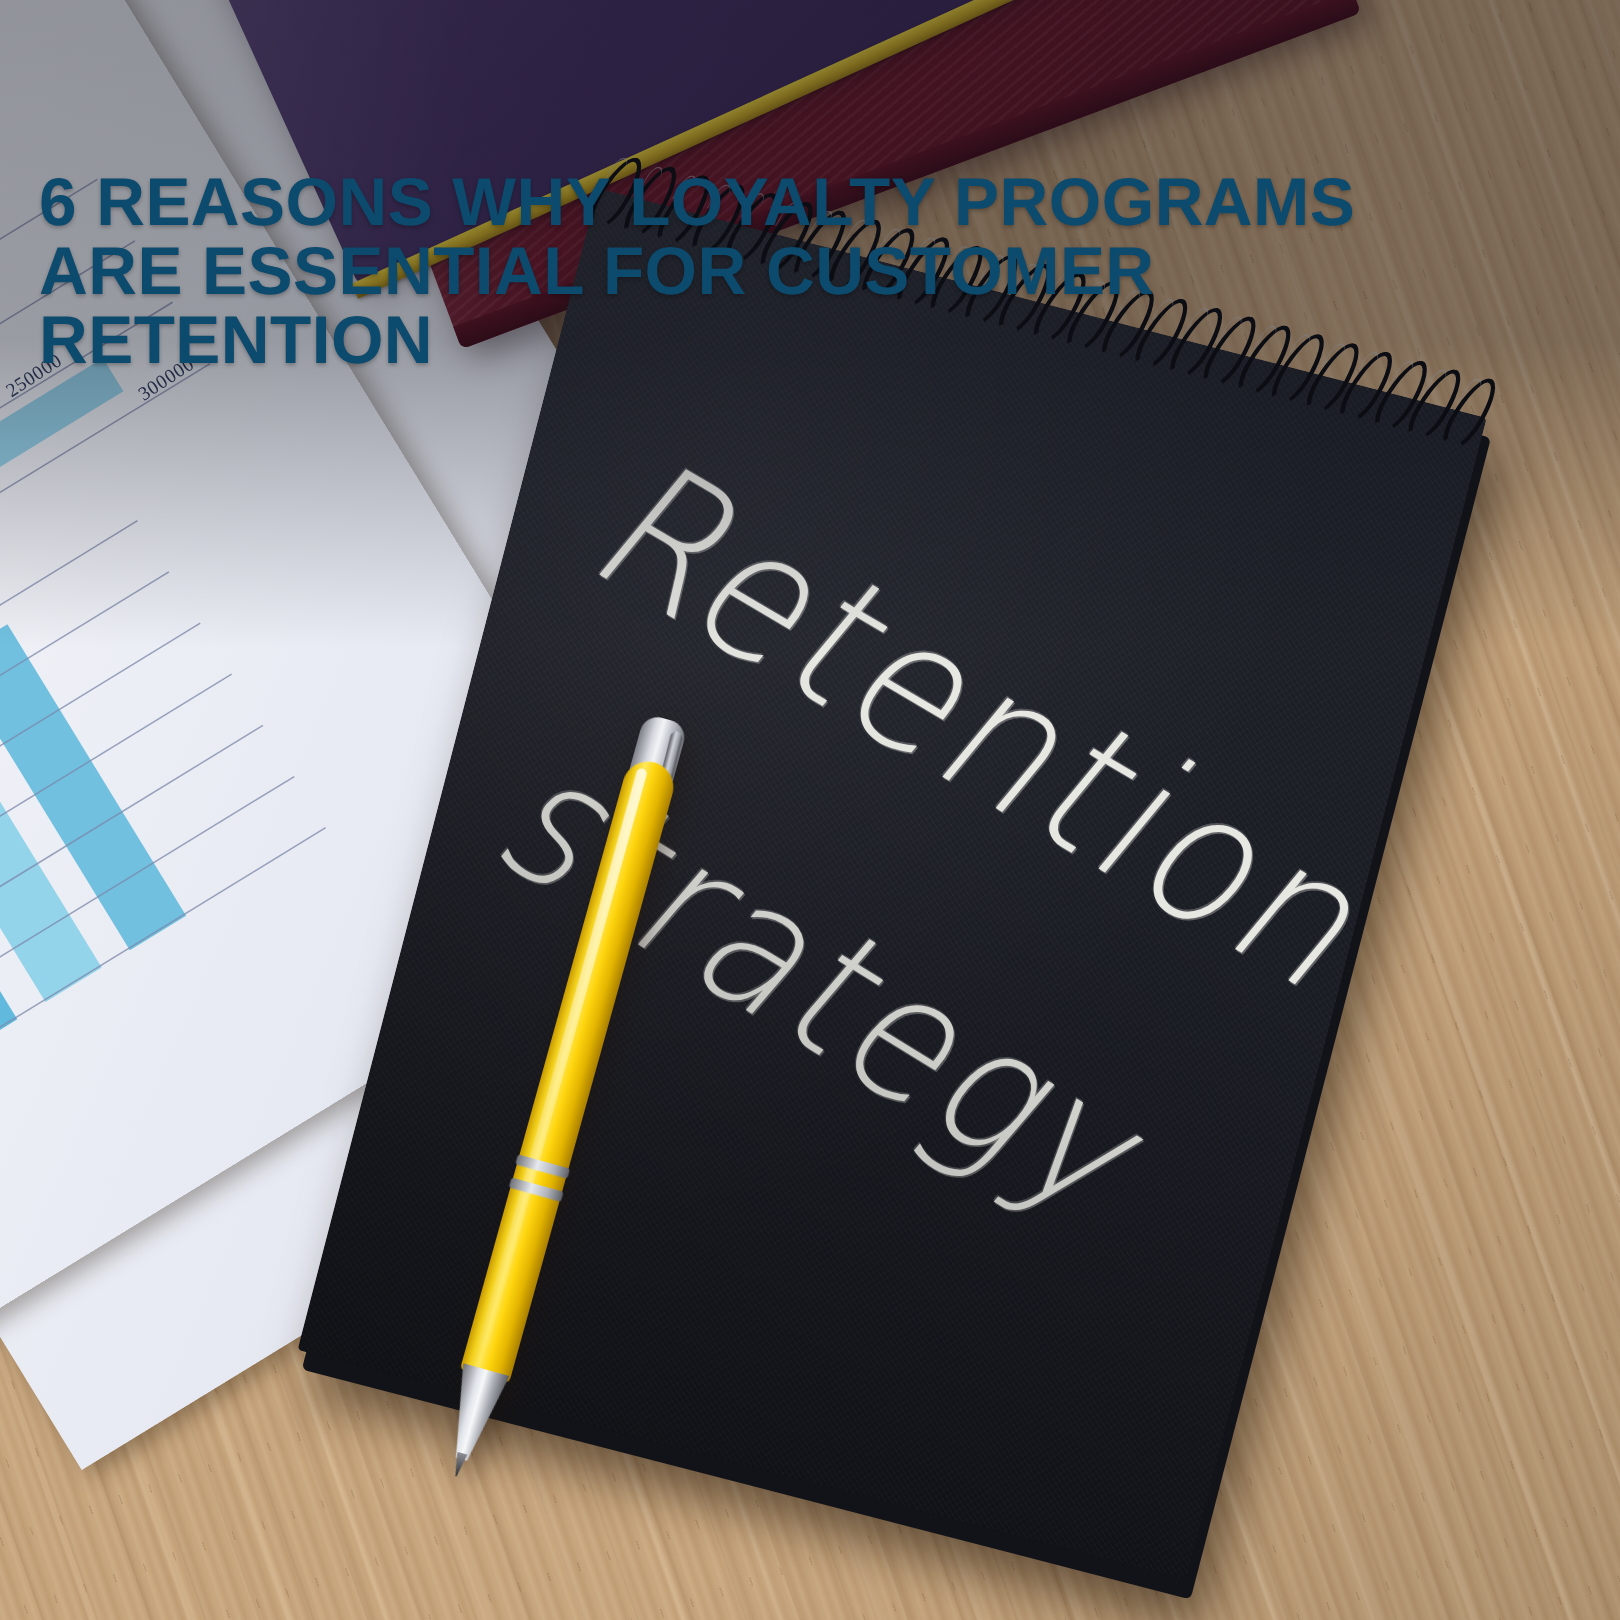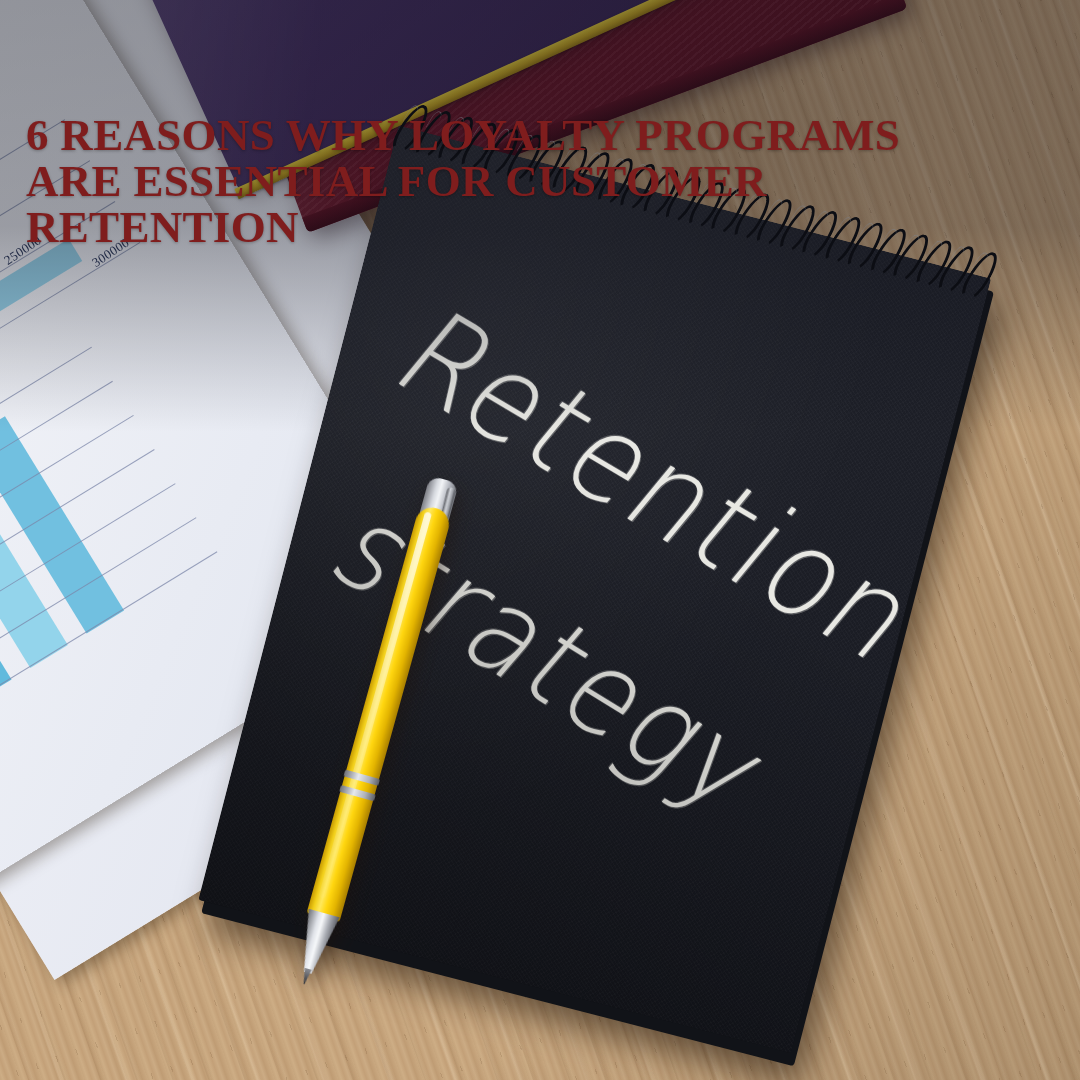--- a/index.html
+++ b/index.html
@@ -381,22 +381,22 @@
       rgba(14,16,26,0.38) 21%,
       rgba(14,16,26,0.20) 30%,
       rgba(14,16,26,0.00) 40%);
     pointer-events: none;
   }
   #headline {
     position: absolute;
     left: 26px;
     top: 112px;
     width: 1020px;
-    color: #7f1d1d;
-    font-family: Liberation Serif, serif;
+    color: #0c4a6e;
+    font-family: Liberation Sans, sans-serif;
     font-weight: 700;
     font-size: 45px;
     line-height: 46px;
     letter-spacing: 0.3px;
     text-transform: uppercase;
     text-shadow: 0 1px 3px rgba(0,0,0,0.28);
     white-space: pre-line;
   }
 </style>
 </head>

